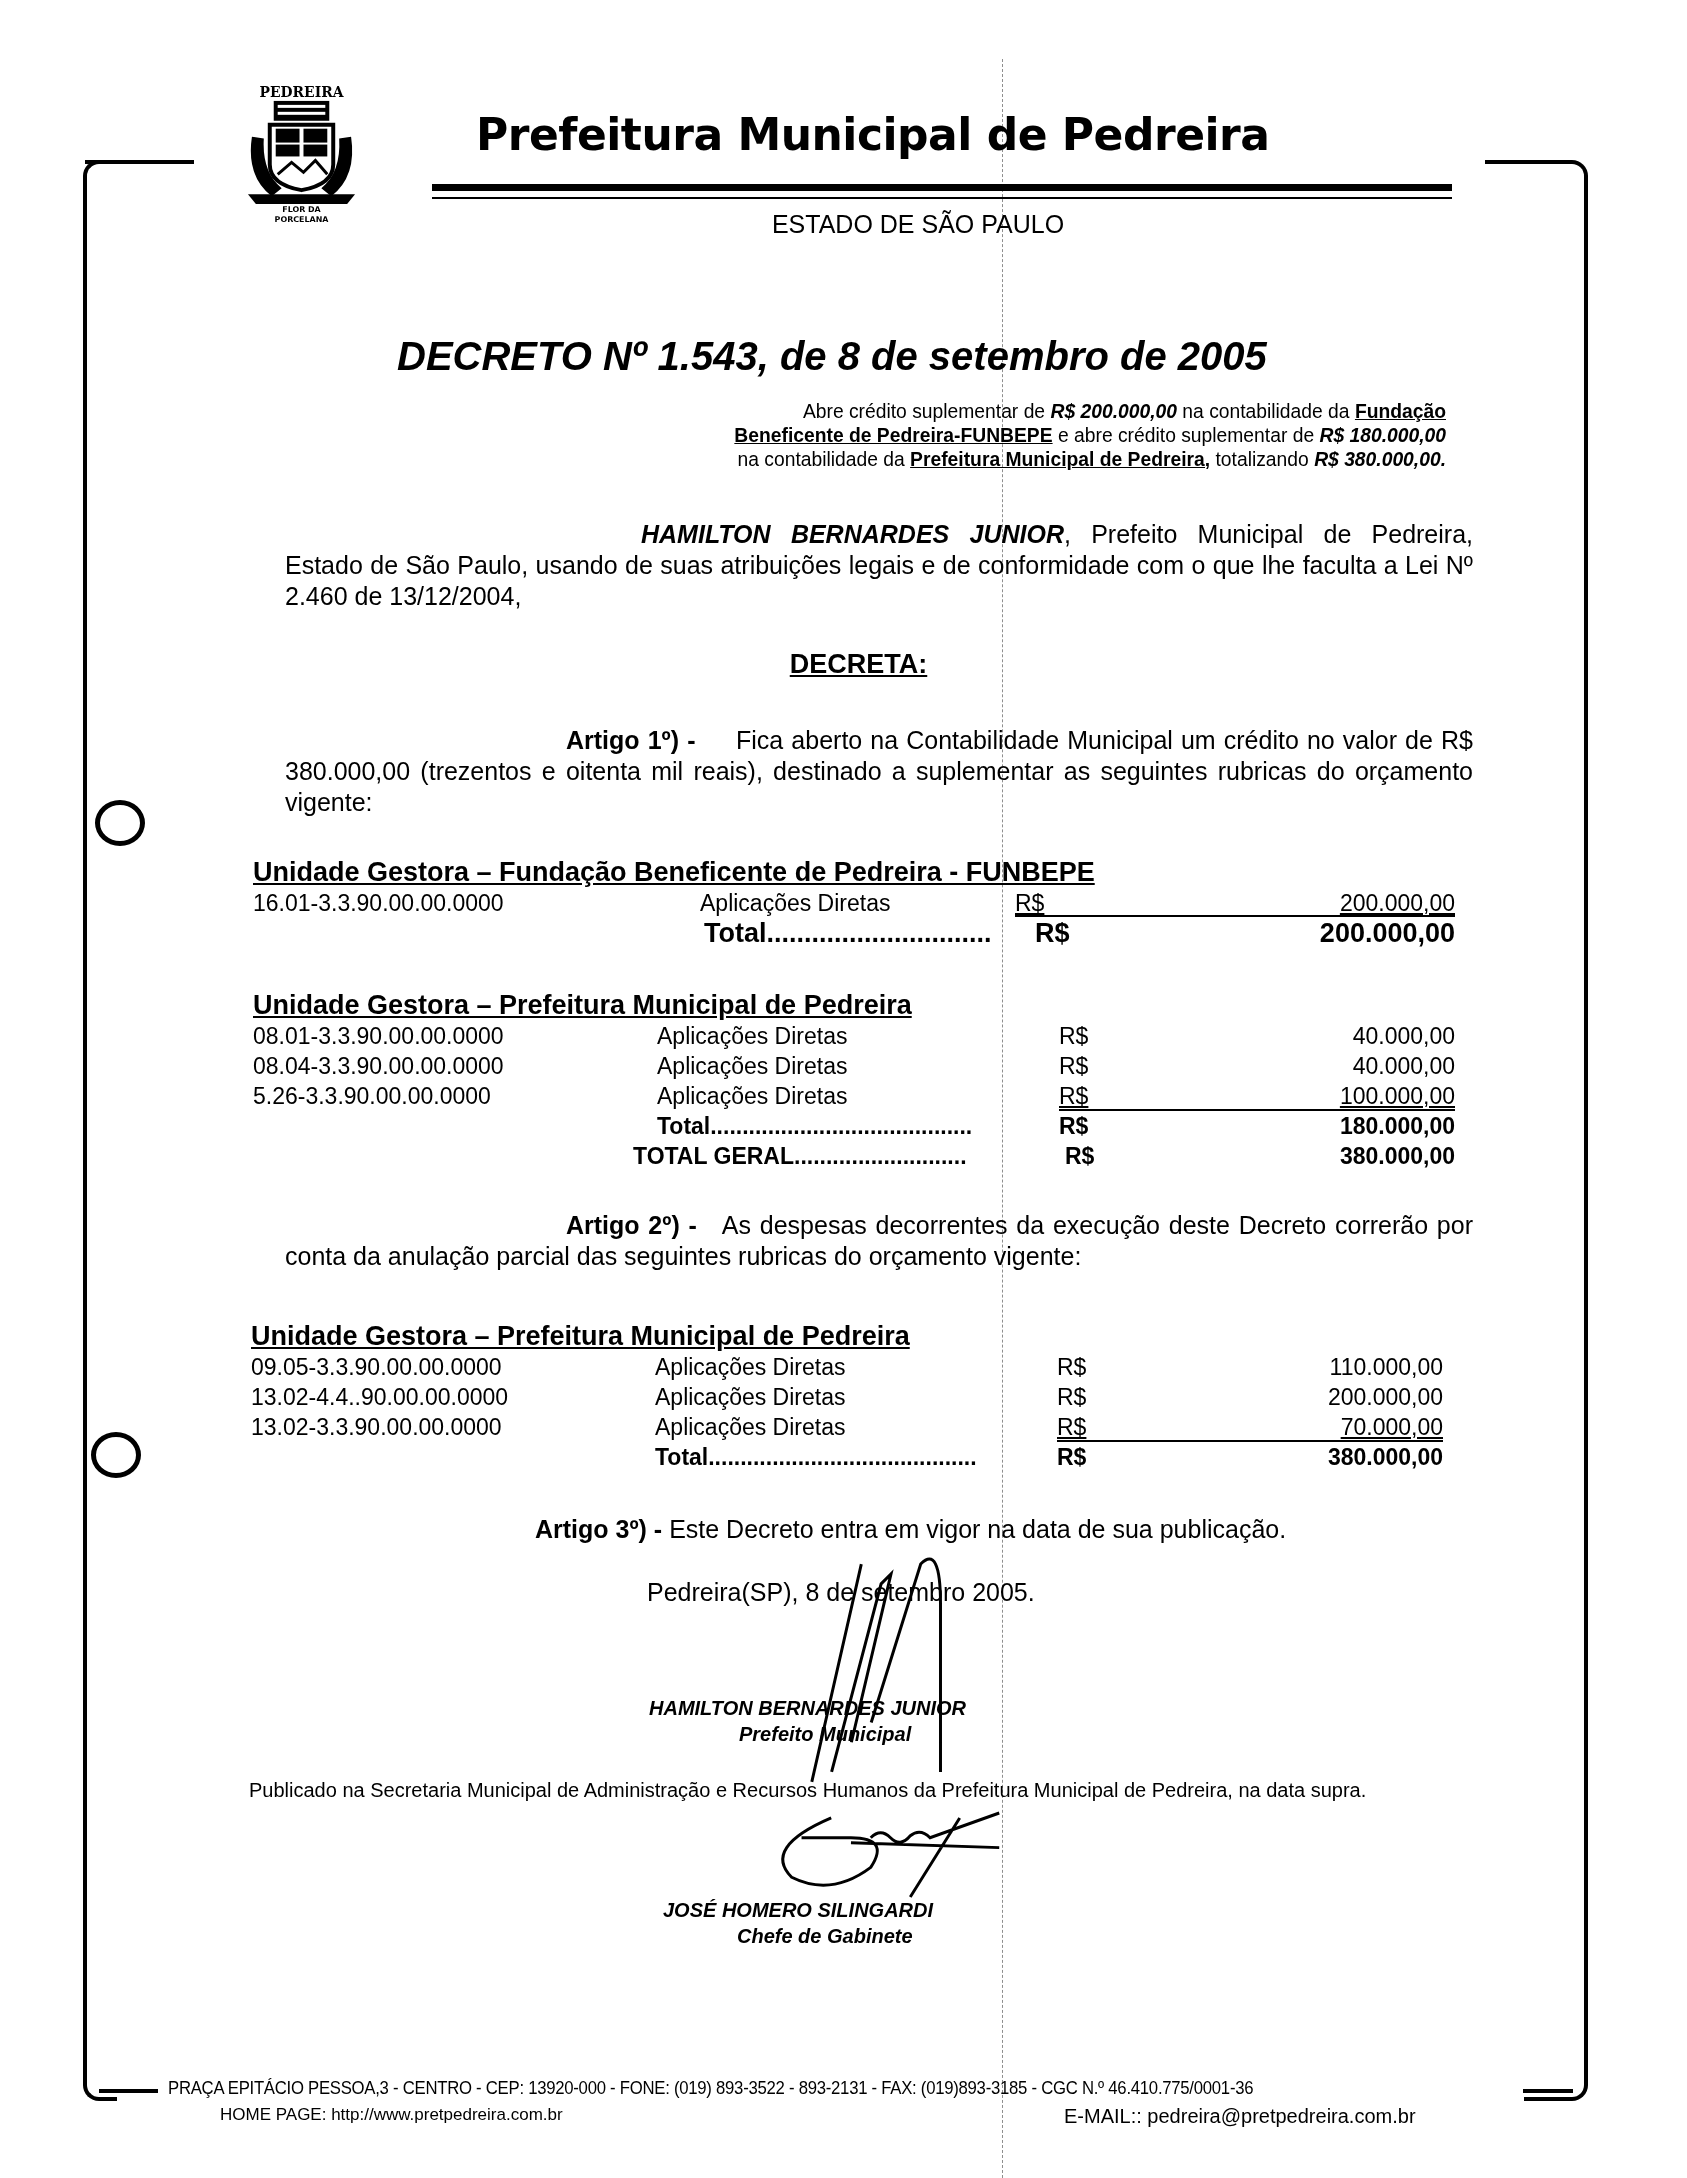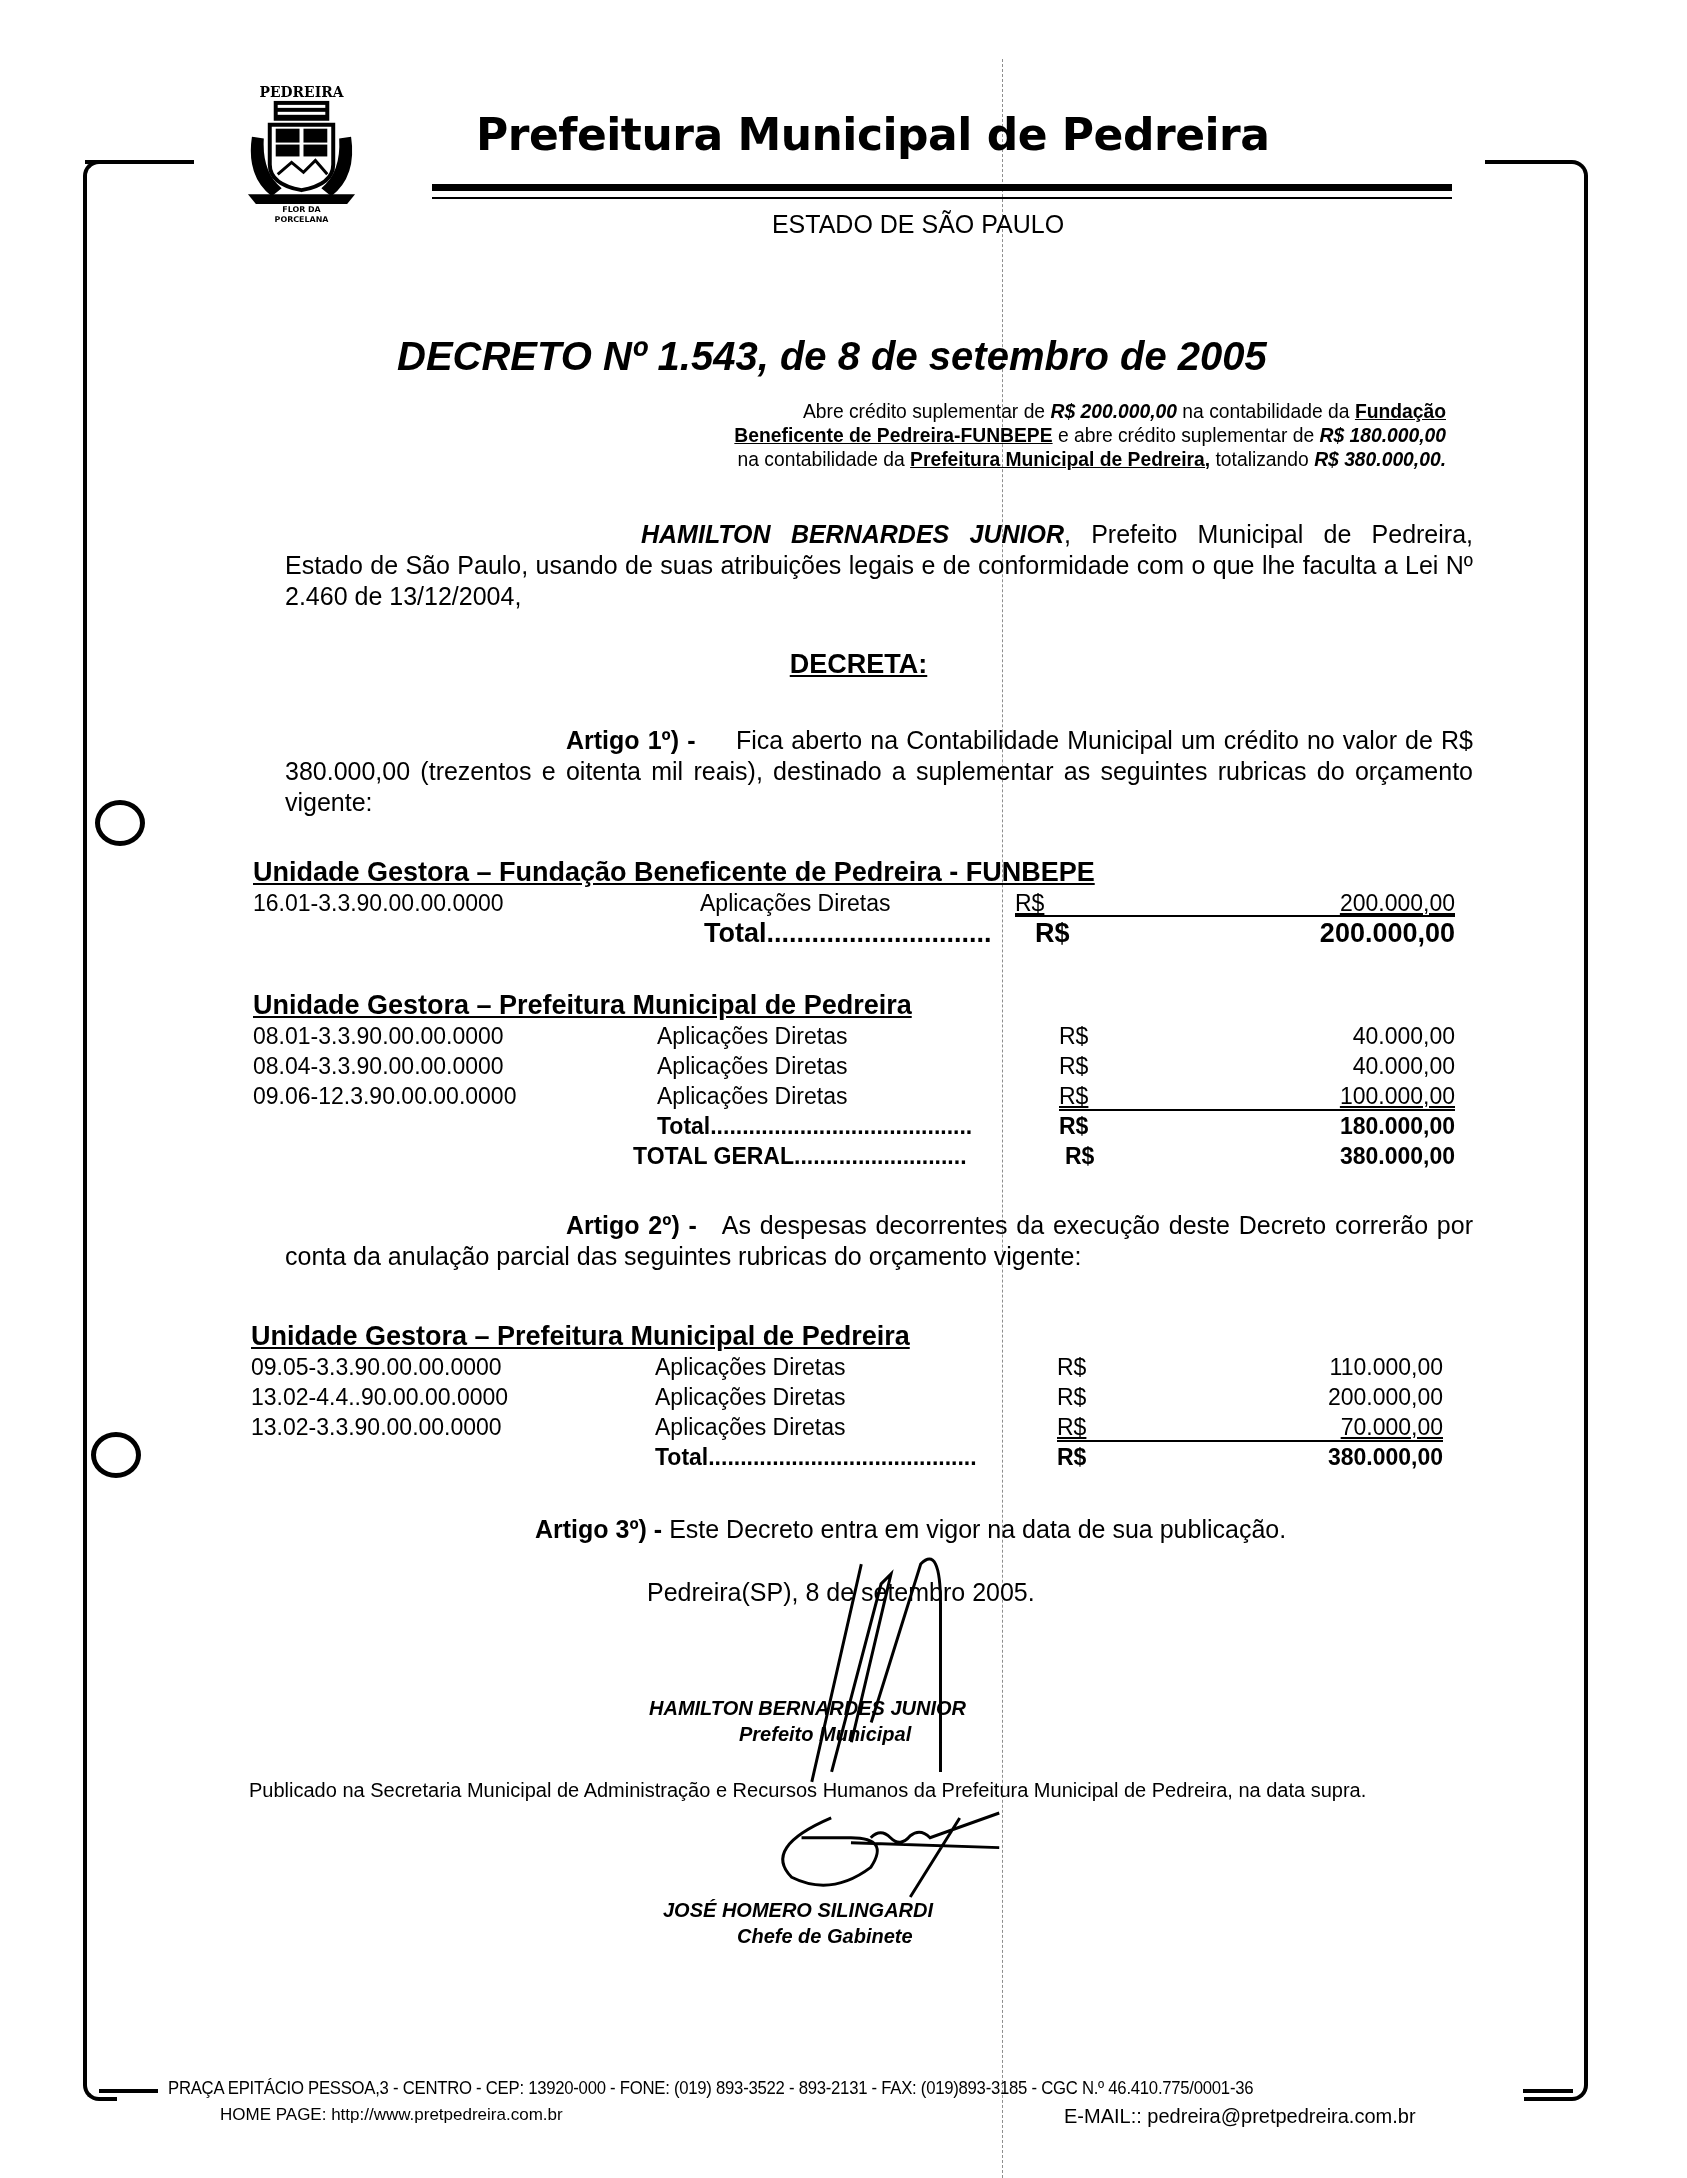--- a/index.html
+++ b/index.html
@@ -140,21 +140,21 @@
       <span style="left:806px">R$</span>
       <span style="left:806px;width:396px;text-align:right">40.000,00</span>
     </div>
     <div class="row">
       <span style="left:0">08.04-3.3.90.00.00.0000</span>
       <span style="left:404px">Aplicações Diretas</span>
       <span style="left:806px">R$</span>
       <span style="left:806px;width:396px;text-align:right">40.000,00</span>
     </div>
     <div class="row">
-      <span style="left:0">09.06-12.3.90.00.00.0000</span>
+      <span style="left:0">5.26-3.3.90.00.00.0000</span>
       <span style="left:404px">Aplicações Diretas</span>
       <span class="ul" style="left:806px">R$</span>
       <span style="left:806px;width:396px;text-align:right;text-decoration:underline">100.000,00</span>
       <span style="left:806px;width:396px;top:28px;border-top:2px solid #000;"></span>
     </div>
     <div class="row bold">
       <span style="left:404px">Total.........................................</span>
       <span style="left:806px">R$</span>
       <span style="left:806px;width:396px;text-align:right">180.000,00</span>
     </div>

